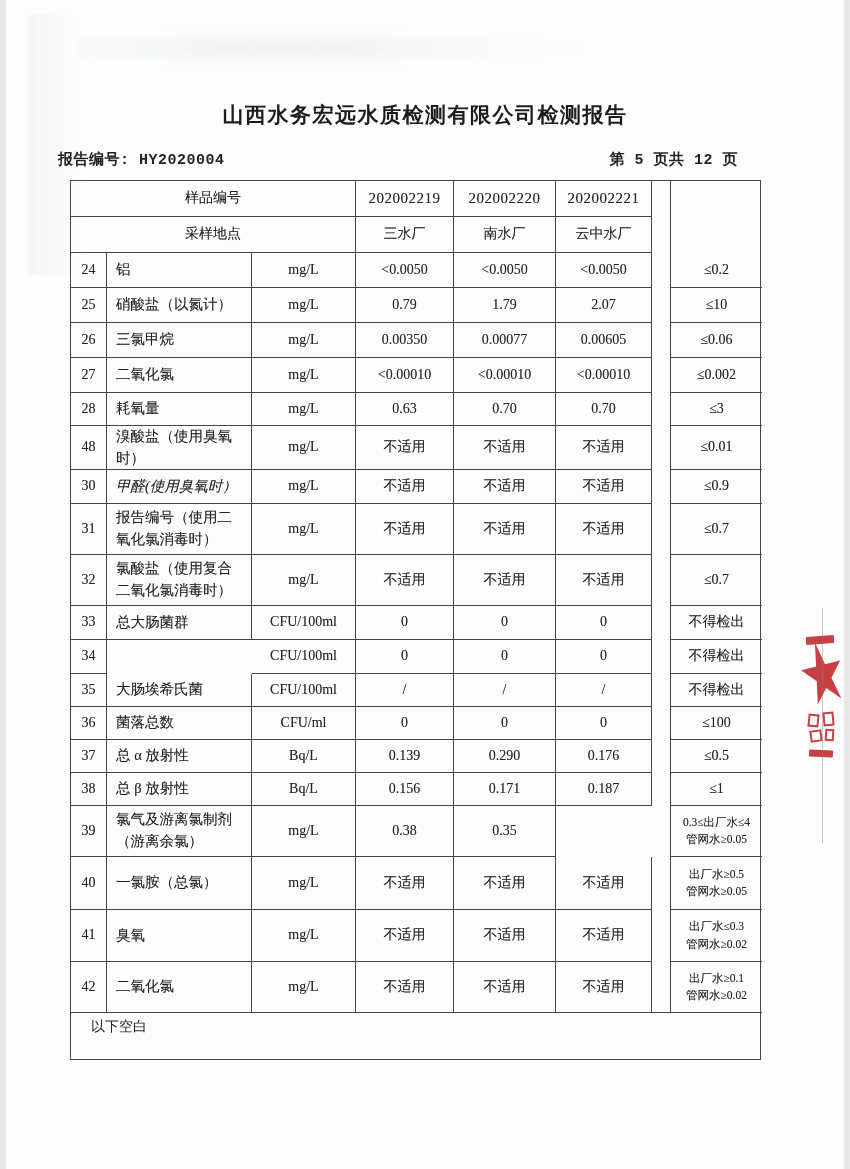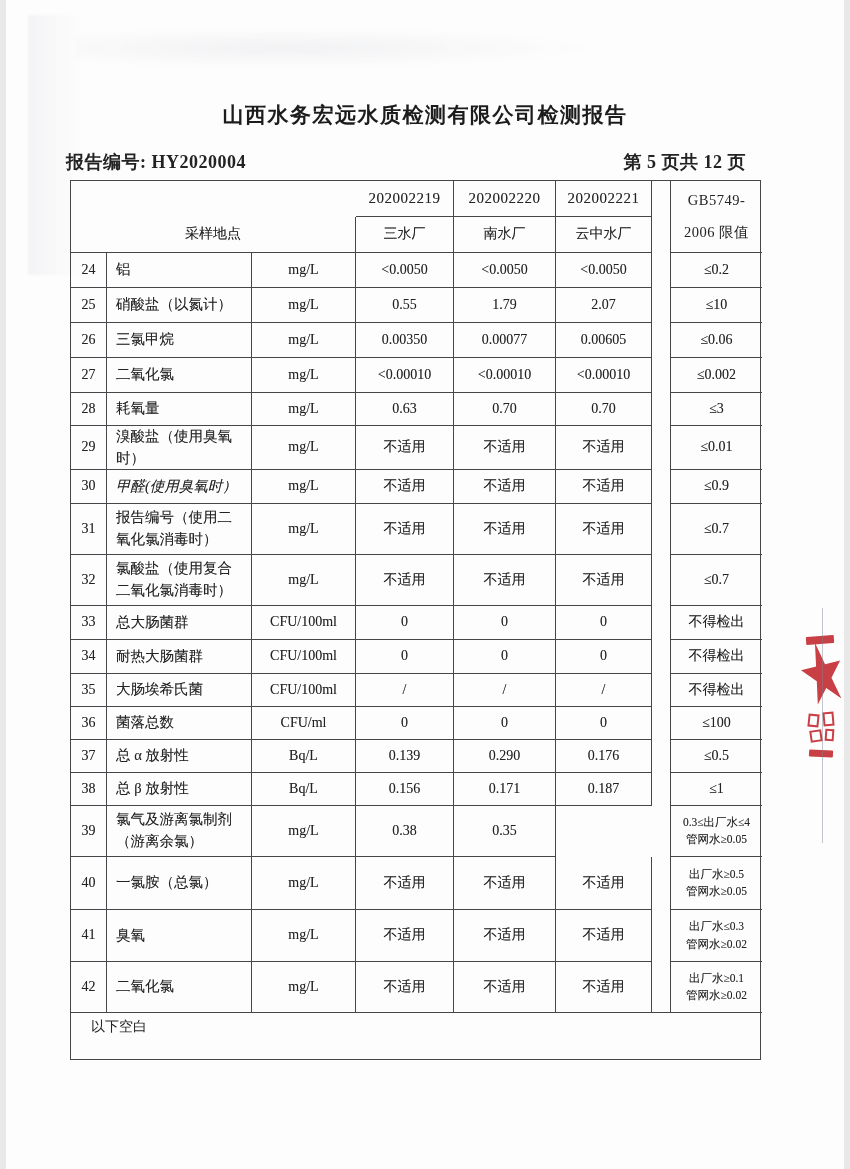--- a/index.html
+++ b/index.html
@@ -36,23 +36,23 @@
   }
 
   .title{
     position:absolute;top:101px;left:0;width:100%;
     text-align:center;
     font-family:"DejaVu Sans","Liberation Sans",sans-serif;
     font-weight:700;font-size:21px;letter-spacing:1.5px;
     color:#1c1c1c;
   }
   .meta{
-    position:absolute;left:60px;top:150px;width:680px;
+    position:absolute;left:52px;top:150px;width:680px;
     display:flex;justify-content:space-between;
-    font-size:18px;font-weight:600;letter-spacing:.5px;
+    font-size:15px;font-weight:600;letter-spacing:.5px;font-family:Liberation Mono, monospace;
   }
 
   .grid{
     position:absolute;left:64px;top:180px;width:691px;
     display:grid;
     grid-template-columns:36px 145px 104px 98px 102px 96px 19px 91px;
     grid-template-rows:36px 36px 35px 35px 35px 35px 33px 44px 34px 51px 51px 34px 34px 33px 33px 33px 33px 51px 53px 52px 50px 47px;
     border:1.5px solid var(--line);
     background:transparent;
     font-size:14px;
@@ -118,50 +118,47 @@
 
   <h1 class="title">山西水务宏远水质检测有限公司检测报告</h1>
 
   <div class="meta">
     <span>报告编号: HY2020004</span>
     <span>第 5 页共 12 页</span>
   </div>
 
   <div class="grid">
 
+    <div class="cell h-merged h-row1">样品编号</div>
     <div class="cell h-row1 h-sno c-v1">202002219</div>
     <div class="cell h-row1 h-sno c-v2">202002220</div>
     <div class="cell h-row1 h-sno c-v3">202002221</div>
 
     <div class="cell h-merged h-row2">采样地点</div>
     <div class="cell h-row2 c-v1">三水厂</div>
     <div class="cell h-row2 c-v2">南水厂</div>
     <div class="cell h-row2 c-v3">云中水厂</div>
 
     <div class="gap-cell"></div>
 
-    <div class="limit-header">
-      <span>GB5749-</span>
-      <span>2006 限值</span>
-    </div>
 
       <div class="cell c-no" style="grid-row: 3;">24</div>
       <div class="cell c-name" style="grid-row: 3;">铝</div>
       <div class="cell c-unit" style="grid-row: 3;">mg/L</div>
       <div class="cell c-v1" style="grid-row: 3;">&lt;0.0050</div>
       <div class="cell c-v2" style="grid-row: 3;">&lt;0.0050</div>
       <div class="cell c-v3" style="grid-row: 3;">&lt;0.0050</div>
       <div class="cell c-limit" style="grid-row: 3;">
         <div>≤0.2</div>
       </div>
 
       <div class="cell c-no" style="grid-row: 4;">25</div>
       <div class="cell c-name" style="grid-row: 4;">硝酸盐（以氮计）</div>
       <div class="cell c-unit" style="grid-row: 4;">mg/L</div>
-      <div class="cell c-v1" style="grid-row: 4;">0.55</div>
+      <div class="cell c-v1" style="grid-row: 4;">0.79</div>
       <div class="cell c-v2" style="grid-row: 4;">1.79</div>
       <div class="cell c-v3" style="grid-row: 4;">2.07</div>
       <div class="cell c-limit" style="grid-row: 4;">
         <div>≤10</div>
       </div>
 
       <div class="cell c-no" style="grid-row: 5;">26</div>
       <div class="cell c-name" style="grid-row: 5;">三氯甲烷</div>
       <div class="cell c-unit" style="grid-row: 5;">mg/L</div>
       <div class="cell c-v1" style="grid-row: 5;">0.00350</div>
@@ -184,21 +181,21 @@
       <div class="cell c-no" style="grid-row: 7;">28</div>
       <div class="cell c-name" style="grid-row: 7;">耗氧量</div>
       <div class="cell c-unit" style="grid-row: 7;">mg/L</div>
       <div class="cell c-v1" style="grid-row: 7;">0.63</div>
       <div class="cell c-v2" style="grid-row: 7;">0.70</div>
       <div class="cell c-v3" style="grid-row: 7;">0.70</div>
       <div class="cell c-limit" style="grid-row: 7;">
         <div>≤3</div>
       </div>
 
-      <div class="cell c-no" style="grid-row: 8;">29</div>
+      <div class="cell c-no" style="grid-row: 8;">48</div>
       <div class="cell c-name" style="grid-row: 8;">溴酸盐（使用臭氧时）</div>
       <div class="cell c-unit" style="grid-row: 8;">mg/L</div>
       <div class="cell c-v1" style="grid-row: 8;">不适用</div>
       <div class="cell c-v2" style="grid-row: 8;">不适用</div>
       <div class="cell c-v3" style="grid-row: 8;">不适用</div>
       <div class="cell c-limit" style="grid-row: 8;">
         <div>≤0.01</div>
       </div>
 
       <div class="cell c-no" style="grid-row: 9;">30</div>
@@ -235,21 +232,20 @@
       <div class="cell c-name" style="grid-row: 12;">总大肠菌群</div>
       <div class="cell c-unit" style="grid-row: 12;">CFU/100ml</div>
       <div class="cell c-v1" style="grid-row: 12;">0</div>
       <div class="cell c-v2" style="grid-row: 12;">0</div>
       <div class="cell c-v3" style="grid-row: 12;">0</div>
       <div class="cell c-limit" style="grid-row: 12;">
         <div>不得检出</div>
       </div>
 
       <div class="cell c-no" style="grid-row: 13;">34</div>
-      <div class="cell c-name" style="grid-row: 13;">耐热大肠菌群</div>
       <div class="cell c-unit" style="grid-row: 13;">CFU/100ml</div>
       <div class="cell c-v1" style="grid-row: 13;">0</div>
       <div class="cell c-v2" style="grid-row: 13;">0</div>
       <div class="cell c-v3" style="grid-row: 13;">0</div>
       <div class="cell c-limit" style="grid-row: 13;">
         <div>不得检出</div>
       </div>
 
       <div class="cell c-no" style="grid-row: 14;">35</div>
       <div class="cell c-name" style="grid-row: 14;">大肠埃希氏菌</div>

